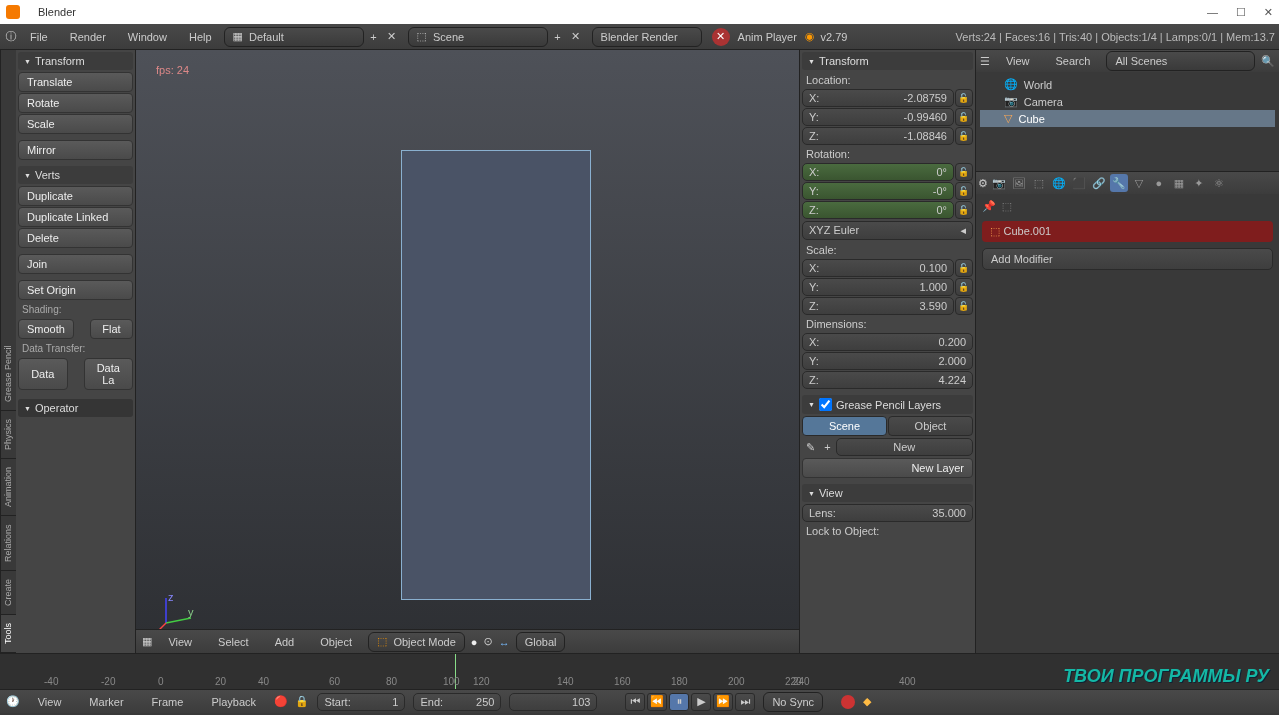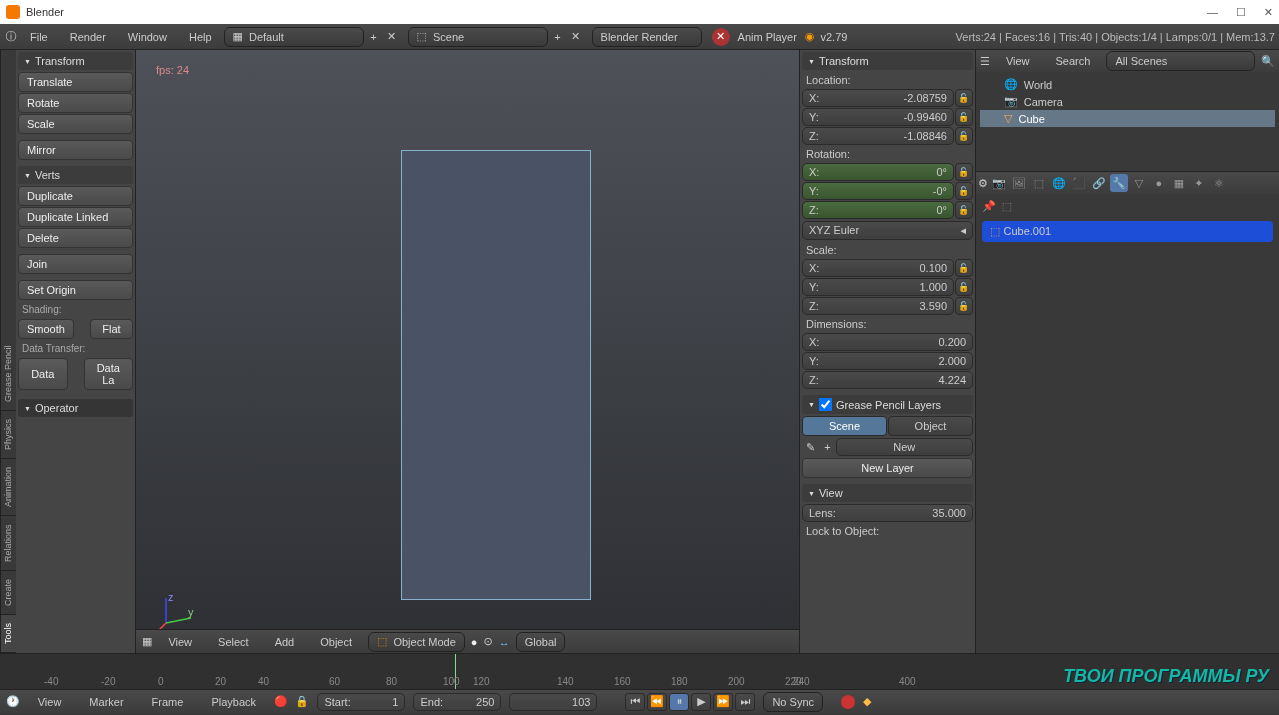--- a/index.html
+++ b/index.html
@@ -1,18 +1,18 @@
 <!DOCTYPE html>
 <html><head>
 <meta charset="utf-8">
 <style>
 * { margin:0; padding:0; box-sizing:border-box; font-family:sans-serif; font-size:11px; user-select:none; }
 body { background:#393939; color:#ccc; width:1279px; height:715px; overflow:hidden; position:relative; }
 .titlebar { height:24px; background:#fff; color:#333; display:flex; align-items:center; padding:0 6px; justify-content:space-between; }
-.titlebar .left { display:flex; align-items:center; gap:6px; }
+.titlebar .left { display:flex; align-items:center; gap:18px; }
 .titlebar .logo { width:14px; height:14px; background:#f57900; border-radius:3px; }
 .titlebar .winbtns { display:flex; gap:18px; font-size:13px; color:#555; }
 .topbar { height:26px; background:linear-gradient(#494949,#3c3c3c); display:flex; align-items:center; padding:0 4px; gap:2px; border-bottom:1px solid #222; }
 .menu-item { padding:3px 10px; color:#ccc; cursor:pointer; }
 .dd { background:linear-gradient(#4a4a4a,#3a3a3a); border:1px solid #222; border-radius:6px; padding:2px 8px; display:flex; align-items:center; gap:6px; height:20px; }
 .sm-icon { width:14px; height:14px; display:inline-flex; align-items:center; justify-content:center; }
 .stats { margin-left:auto; color:#bbb; font-size:11px; white-space:nowrap; }
 .main { display:flex; height:603px; }
 .toolshelf { width:136px; background:#454545; border-right:1px solid #222; display:flex; }
 .vtabs { width:16px; background:#393939; border-right:1px solid #222; writing-mode:vertical-rl; transform:rotate(180deg); display:flex; }
@@ -42,21 +42,21 @@
 .outliner { height:122px; border-bottom:1px solid #222; }
 .out-head { height:22px; background:linear-gradient(#494949,#3c3c3c); display:flex; align-items:center; padding:0 4px; gap:6px; }
 .out-body { padding:4px; }
 .out-item { padding:2px 0 2px 24px; display:flex; align-items:center; gap:6px; }
 .out-item.sel { background:#678; color:#fff; }
 .props { flex:1; }
 .props-head { height:22px; background:linear-gradient(#494949,#3c3c3c); display:flex; align-items:center; gap:2px; padding:0 2px; }
 .ptab { width:18px; height:18px; display:flex; align-items:center; justify-content:center; color:#999; border-radius:3px; }
 .ptab.active { background:#5577aa; color:#fff; }
 .props-body { padding:6px; }
-.bc { background:#1d4ed8; border-radius:4px; padding:4px 8px; margin-bottom:6px; }
+.bc { background:#7f1d1d; border-radius:4px; padding:4px 8px; margin-bottom:6px; }
 .add-mod { background:linear-gradient(#4a4a4a,#3e3e3e); border:1px solid #2a2a2a; border-radius:5px; padding:4px 8px; }
 .header3d { position:absolute; bottom:0; left:0; right:0; height:24px; background:linear-gradient(#494949,#3c3c3c); display:flex; align-items:center; gap:6px; padding:0 6px; border-top:1px solid #222; }
 .timeline { height:36px; background:#303030; position:relative; border-top:1px solid #222; }
 .tl-num { position:absolute; bottom:2px; color:#888; font-size:10px; }
 .tl-cursor { position:absolute; top:0; bottom:0; width:1px; background:#8d8; }
 .tl-head { height:24px; background:linear-gradient(#494949,#3c3c3c); display:flex; align-items:center; gap:8px; padding:0 6px; border-top:1px solid #222; }
 .num-field { background:linear-gradient(#4a4a4a,#3e3e3e); border:1px solid #2a2a2a; border-radius:5px; padding:2px 6px; display:flex; justify-content:space-between; width:88px; }
 .play-btn { width:20px; height:18px; background:linear-gradient(#4a4a4a,#3e3e3e); border:1px solid #2a2a2a; border-radius:3px; display:flex; align-items:center; justify-content:center; }
 .play-btn.active { background:#5577aa; }
 .rec { width:14px; height:14px; background:#c33; border-radius:50%; }
@@ -275,21 +275,21 @@
         <div class="active">Scene</div>
         <div>Object</div>
       </div>
     <div class="prop-row" style="margin:2px 0;">
         <span style="padding:0 4px;">✎</span>
         <span style="padding:0 4px;">+</span>
         <div class="prop-field" style="justify-content:center;">
           <span>New</span>
         </div>
       </div>
-    <button class="tool-btn" style="text-align:center;">New Layer</button>
+    <button class="tool-btn" style="text-align:right;">New Layer</button>
     <div class="panel-head" style="margin-top:6px;">View</div>
     <div class="prop-row">
         <div class="prop-field">
           <span>Lens:</span>
           <span>35.000</span>
         </div>
       </div>
     <div class="prop-label">Lock to Object:</div>
   </div>
 
@@ -334,20 +334,21 @@
         <div class="ptab">▦</div>
         <div class="ptab">✦</div>
         <div class="ptab">⚛</div>
       </div>
       <div class="props-body">
         <div style="display:flex; gap:6px; margin-bottom:8px; color:#888;">
           <span>📌</span>
           <span>⬚</span>
         </div>
         <div class="bc"><span style="color:#fa5;">⬚</span> <span>Cube.001</span></div>
+        <div class="add-mod"><span>Add Modifier</span></div>
       </div>
     </div>
   </div>
 </div>
 
 <div class="timeline">
   <div class="tl-cursor" style="left:455px;"></div>
   <div id="tl-labels">
       <div class="tl-num" style="left: 44px;">-40</div>
       <div class="tl-num" style="left: 101px;">-20</div>

